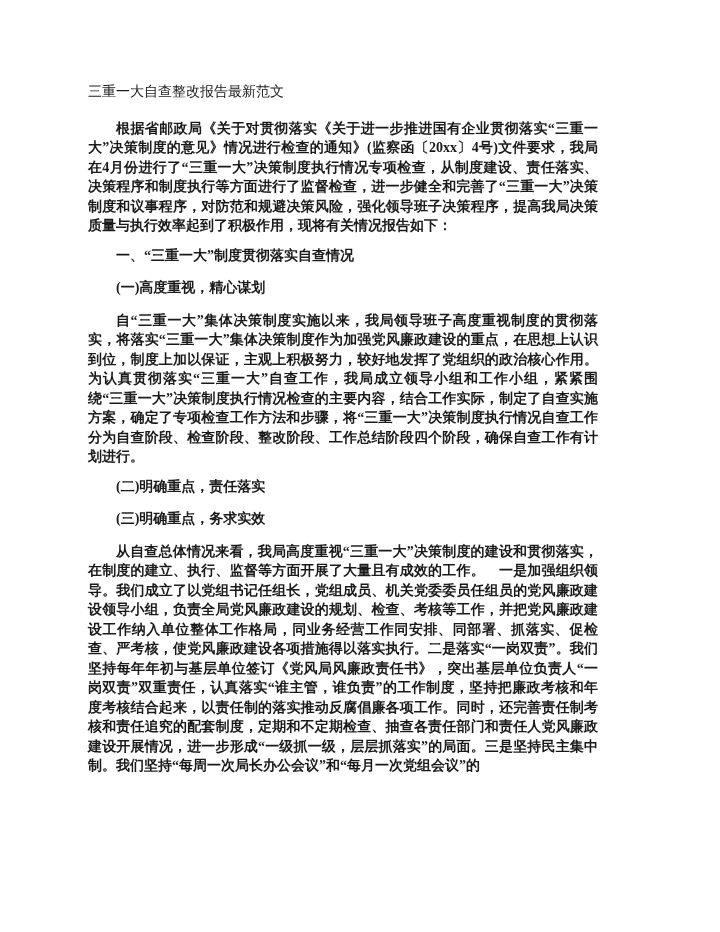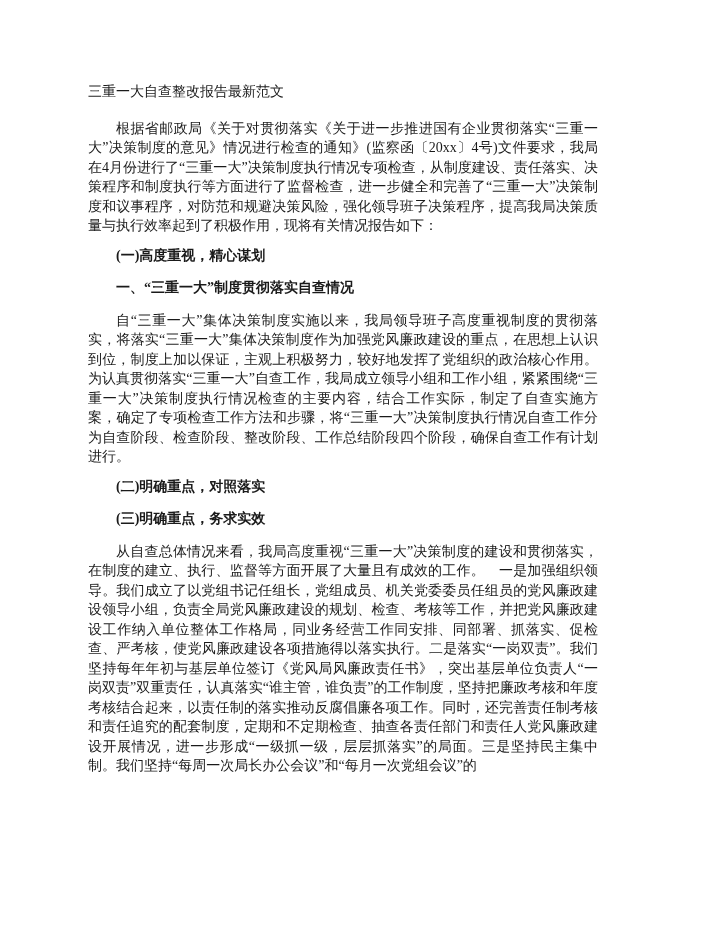--- a/index.html
+++ b/index.html
@@ -25,40 +25,41 @@
   }
   .doc-title {
     margin: 0 0 17px 0;
     font-weight: normal;
   }
   .para {
     margin: 0 0 10px 0;
     text-indent: 2em;
     text-align: justify;
     text-justify: inter-character;
+    font-weight: bold;
   }
   .heading {
     margin: 0 0 13px 0;
     text-indent: 2em;
     font-weight: bold;
   }
 </style>
 </head>
 <body>
 
 <div class="page">
   <p class="doc-title">三重一大自查整改报告最新范文</p>
 
   <p class="para">根据省邮政局《关于对贯彻落实《关于进一步推进国有企业贯彻落实“三重一大”决策制度的意见》情况进行检查的通知》(监察函〔20xx〕4号)文件要求，我局在4月份进行了“三重一大”决策制度执行情况专项检查，从制度建设、责任落实、决策程序和制度执行等方面进行了监督检查，进一步健全和完善了“三重一大”决策制度和议事程序，对防范和规避决策风险，强化领导班子决策程序，提高我局决策质量与执行效率起到了积极作用，现将有关情况报告如下：</p>
 
+  <p class="heading">一、“三重一大”制度贯彻落实自查情况</p>
+
   <p class="heading">(一)高度重视，精心谋划</p>
-
-  <p class="heading">一、“三重一大”制度贯彻落实自查情况</p>
 
   <p class="para">自“三重一大”集体决策制度实施以来，我局领导班子高度重视制度的贯彻落实，将落实“三重一大”集体决策制度作为加强党风廉政建设的重点，在思想上认识到位，制度上加以保证，主观上积极努力，较好地发挥了党组织的政治核心作用。为认真贯彻落实“三重一大”自查工作，我局成立领导小组和工作小组，紧紧围绕“三重一大”决策制度执行情况检查的主要内容，结合工作实际，制定了自查实施方案，确定了专项检查工作方法和步骤，将“三重一大”决策制度执行情况自查工作分为自查阶段、检查阶段、整改阶段、工作总结阶段四个阶段，确保自查工作有计划进行。</p>
 
-  <p class="heading">(二)明确重点，对照落实</p>
+  <p class="heading">(二)明确重点，责任落实</p>
 
 
   <p class="heading">(三)明确重点，务求实效</p>
 
   <p class="para">从自查总体情况来看，我局高度重视“三重一大”决策制度的建设和贯彻落实，在制度的建立、执行、监督等方面开展了大量且有成效的工作。　一是加强组织领导。我们成立了以党组书记任组长，党组成员、机关党委委员任组员的党风廉政建设领导小组，负责全局党风廉政建设的规划、检查、考核等工作，并把党风廉政建设工作纳入单位整体工作格局，同业务经营工作同安排、同部署、抓落实、促检查、严考核，使党风廉政建设各项措施得以落实执行。二是落实“一岗双责”。我们坚持每年年初与基层单位签订《党风局风廉政责任书》，突出基层单位负责人“一岗双责”双重责任，认真落实“谁主管，谁负责”的工作制度，坚持把廉政考核和年度考核结合起来，以责任制的落实推动反腐倡廉各项工作。同时，还完善责任制考核和责任追究的配套制度，定期和不定期检查、抽查各责任部门和责任人党风廉政建设开展情况，进一步形成“一级抓一级，层层抓落实”的局面。三是坚持民主集中制。我们坚持“每周一次局长办公会议”和“每月一次党组会议”的</p>
 </div>
 
 </body></html>

